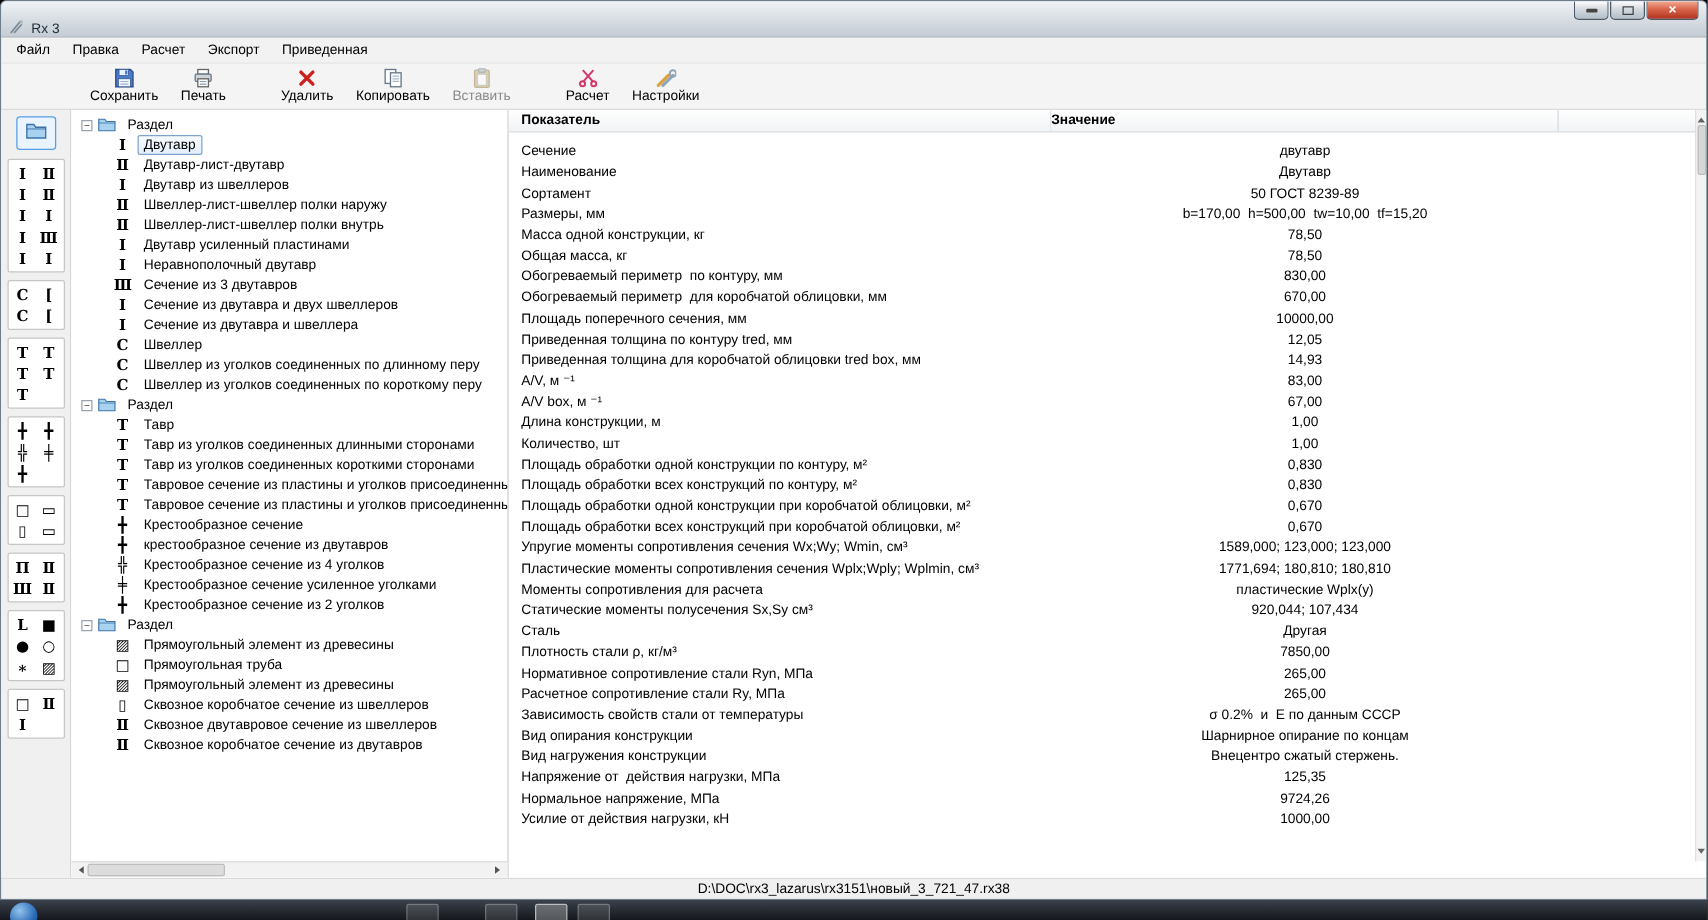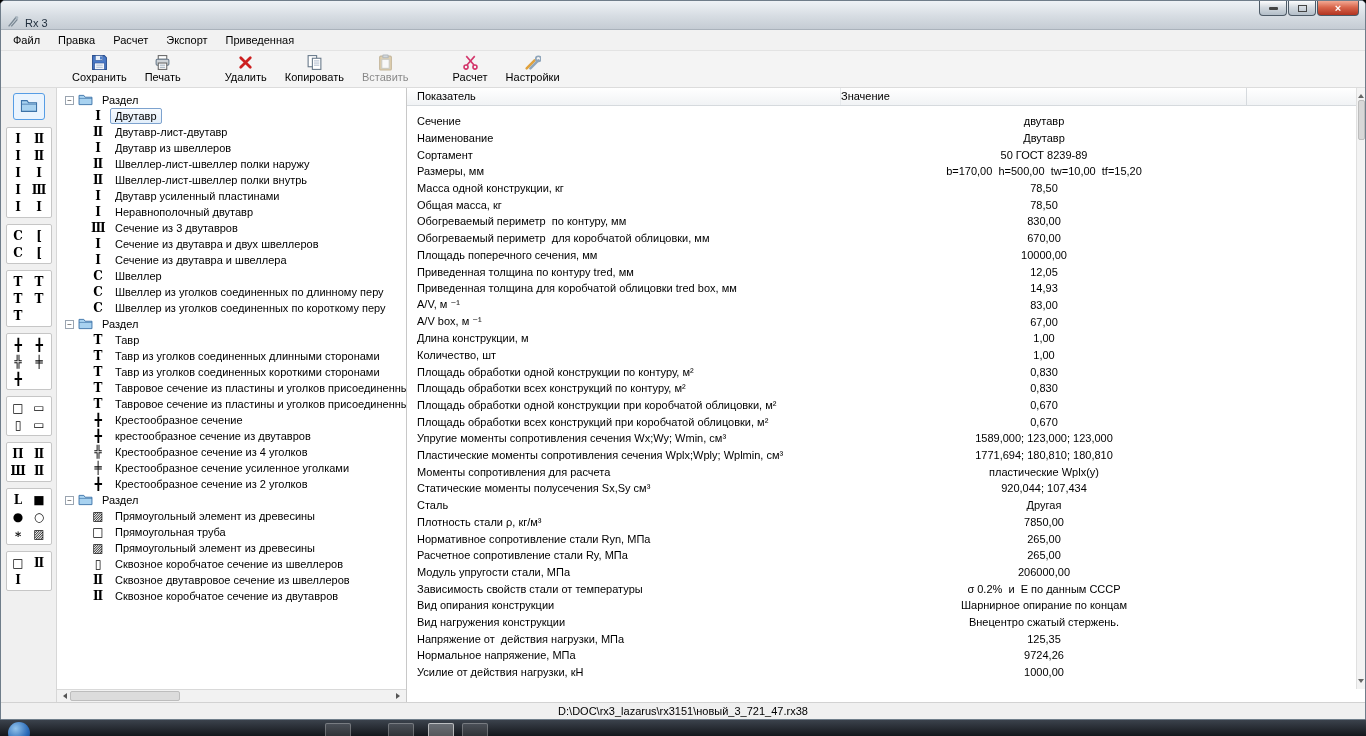--- a/index.html
+++ b/index.html
@@ -67,21 +67,21 @@
 
   
   .hscroll{position:absolute;left:0;right:0;bottom:0;height:13px;background:#f2f2f2;border-top:1px solid #d9d9d9;display:flex;}
   .sb-btn{width:13px;height:12px;background:#f2f2f2;display:flex;align-items:center;justify-content:center;flex:none;}
   .tri-l{width:0;height:0;border:3px solid transparent;border-right:4px solid #555;}
   .tri-r{width:0;height:0;border:3px solid transparent;border-left:4px solid #555;}
   .hthumb{width:110px;height:10px;margin-top:1px;background:#dcdcdc;border:1px solid #bdbdbd;border-radius:2px;}
 
   
   .tablepanel{flex:1;display:flex;flex-direction:column;background:#fff;position:relative;min-width:0;}
-  .t-header{height:18px;display:flex;background:linear-gradient(#ffffff,#f1f3f5);border-bottom:1px solid #d6dade;flex:none;}
+  .t-header{height:18px;display:flex;background:linear-gradient(#ffffff,#f1f3f5);border-bottom:1px solid #d6dade;flex:none;font-weight:bold;}
   .th-label{width:434px;padding:2px 0 0 10px;border-right:1px solid #e6e9ec;}
   .th-value{width:406px;text-align:left;padding-top:2px;border-right:1px solid #d6dade;}
   .th-rest{flex:1;}
   .t-body{flex:1;overflow:hidden;padding-top:7px;}
   .t-row{height:16.7px;display:flex;align-items:center;}
   .t-label{width:434px;padding-left:10px;white-space:pre;overflow:hidden;}
   .t-value{width:406px;text-align:center;white-space:pre;overflow:hidden;}
 
   
   .vscroll{position:absolute;top:0;right:0;bottom:13px;width:9px;background:#f3f3f3;border-left:1px solid #e0e0e0;
@@ -531,24 +531,20 @@
           </div>
           <div class="t-row">
             <div class="t-label">Нормативное сопротивление стали Ryn, МПа</div>
             <div class="t-value">265,00</div>
           </div>
           <div class="t-row">
             <div class="t-label">Расчетное сопротивление стали Ry, МПа</div>
             <div class="t-value">265,00</div>
           </div>
           <div class="t-row">
-            <div class="t-label">Модуль упругости стали, МПа</div>
-            <div class="t-value">206000,00</div>
-          </div>
-          <div class="t-row">
             <div class="t-label">Зависимость свойств стали от температуры</div>
             <div class="t-value">σ 0.2%  и  E по данным СССР</div>
           </div>
           <div class="t-row">
             <div class="t-label">Вид опирания конструкции</div>
             <div class="t-value">Шарнирное опирание по концам</div>
           </div>
           <div class="t-row">
             <div class="t-label">Вид нагружения конструкции</div>
             <div class="t-value">Внецентро сжатый стержень.</div>

